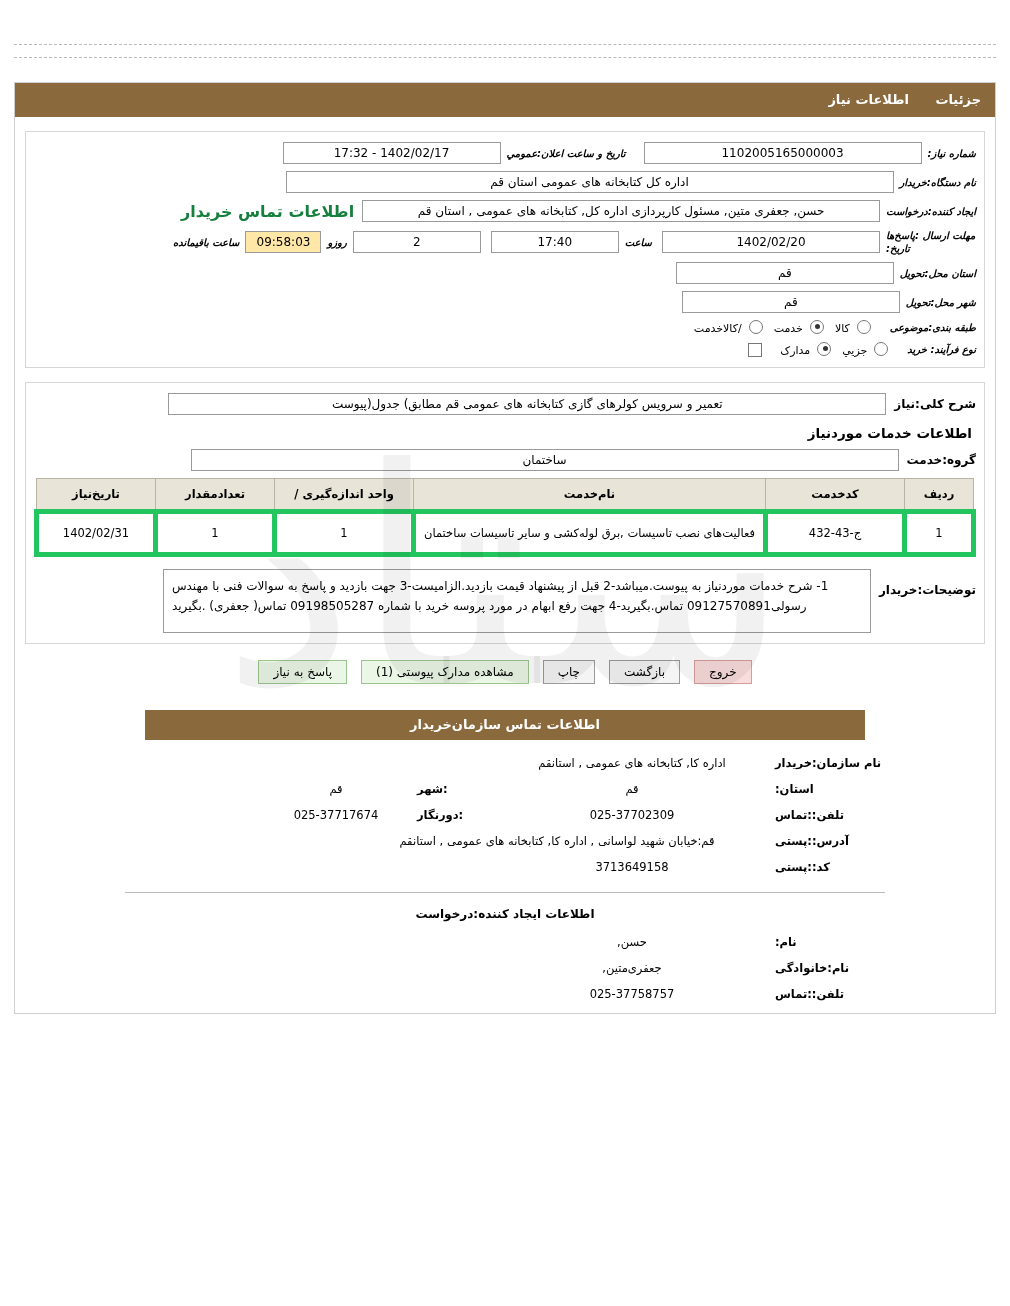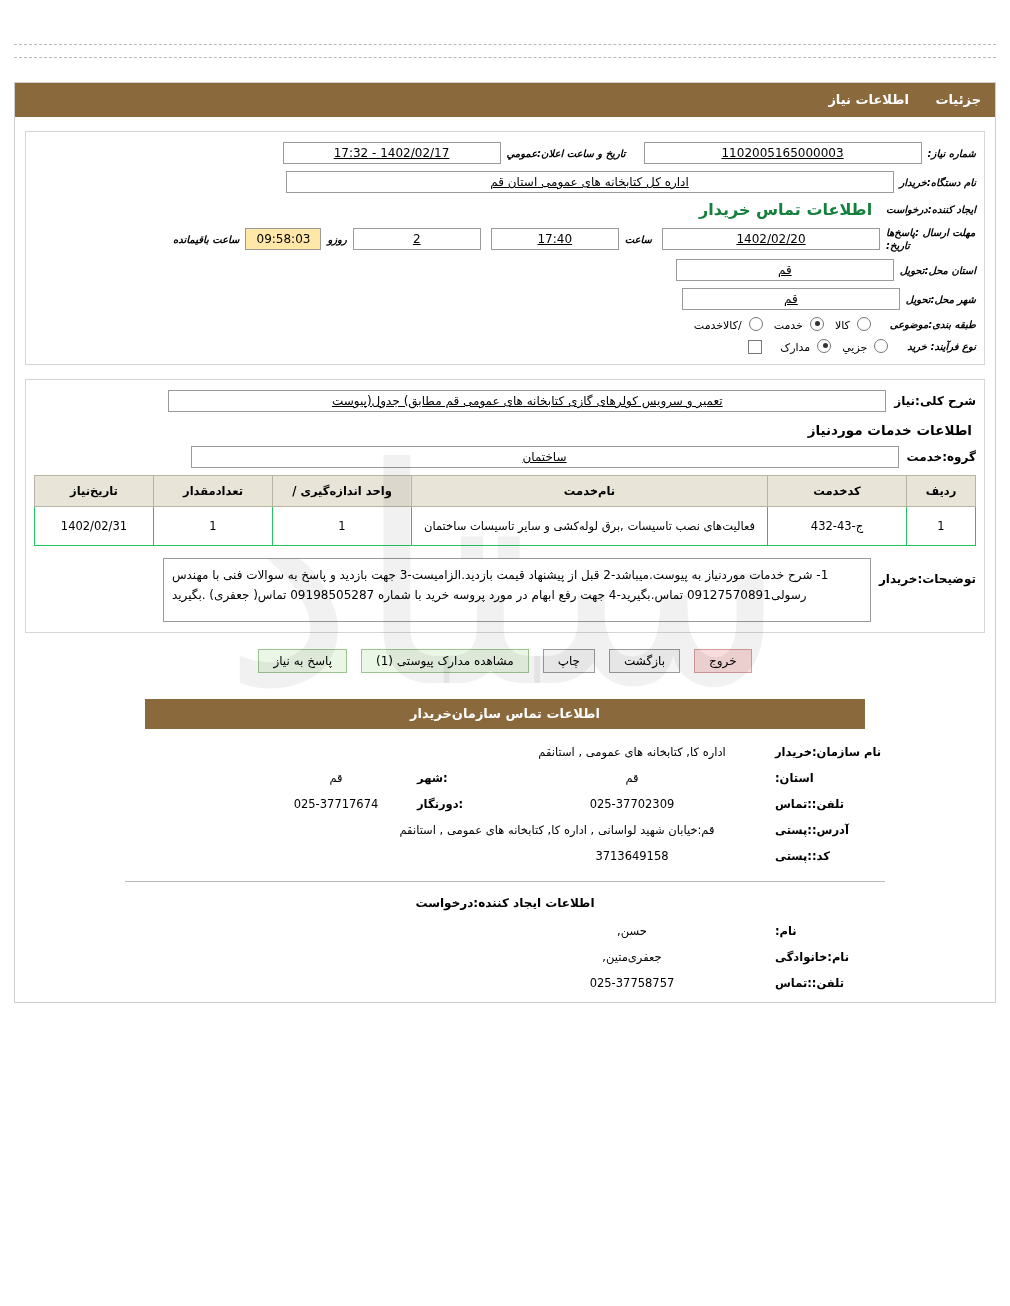--- a/index.html
+++ b/index.html
@@ -80,21 +80,20 @@
   .field {
     border: 1px solid #9a9a9a;
     background: #fff;
     height: 20px;
     line-height: 20px;
     text-align: center;
     padding: 0 8px;
     font-size: 12px;
     overflow: hidden;
     white-space: nowrap;
-    text-decoration: underline;
   }
   .w-med { width: 200px; }
   .w-lg { width: 260px; }
   .w-xl { width: 590px; margin-left: 28px; }
 
   .sep { width: 18px; }
   .flex1 { flex: 1; }
 
   .link {
     color: #15803d;
@@ -154,21 +153,21 @@
     font-size: 11.5px;
   }
   table.goods th {
     background: #e8e4d8;
     border: 1px solid #b9b3a3;
     font-weight: bold;
     height: 26px;
     padding: 2px 4px;
   }
   table.goods td {
-    border: 1px solid #22c55e;
+    border: 5px solid #22c55e;
     text-align: center;
     height: 34px;
     padding: 2px 0;
   }
   .desc-box {
     border: 1px solid #9a9a9a;
     background: #fff;
     padding: 6px 8px;
     font-size: 12px;
     line-height: 1.7;
@@ -242,20 +241,21 @@
     </div>
 
     <div class="row">
       <div class="lbl">نام دستگاه:خريدار</div>
       <div class="field w-xl">اداره كل كتابخانه های عمومی استان قم</div>
       <div class="flex1"></div>
     </div>
 
     <div class="row">
       <div class="lbl">ايجاد كننده:درخواست</div>
+      <div class="field" style="width:500px">حسن, جعفری متین, مسئول کارپردازی اداره کل, کتابخانه های عمومی , استان قم</div>
       <div class="sep" style="width:8px"></div>
       <a class="link" href="#">اطلاعات تماس خريدار</a>
       <div class="flex1"></div>
     </div>
 
     <div class="row">
       <div class="lbl" style="max-width:90px; white-space:normal; line-height:1.3;">مهلت ارسال :پاسخ‌ها تاريخ:</div>
       <div class="field w-med">1402/02/20</div>
       <div class="sep" style="width:10px"></div>
       <div class="lbl">ساعت</div>

